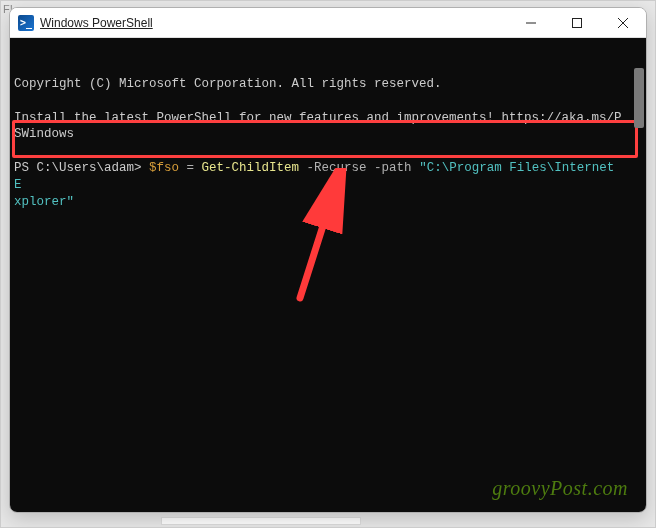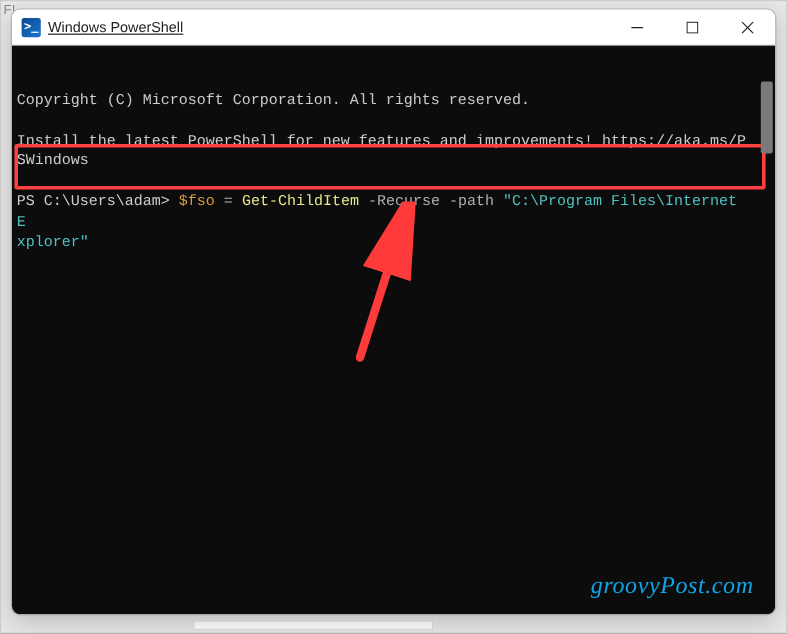--- a/index.html
+++ b/index.html
@@ -115,21 +115,21 @@
     .arrow {
       position: absolute;
       left: 270px;
       top: 130px;
       pointer-events: none;
     }
     .watermark {
       position: absolute;
       right: 18px;
       bottom: 10px;
-      color: #0ea5e9;
+      color: #4d7c0f;
       font-family: Georgia, 'Times New Roman', serif;
       font-style: italic;
       font-size: 20px;
       letter-spacing: 0.5px;
     }
   </style>
 </head>
 <body>
 
 <div class="bg-hint">F!</div>

